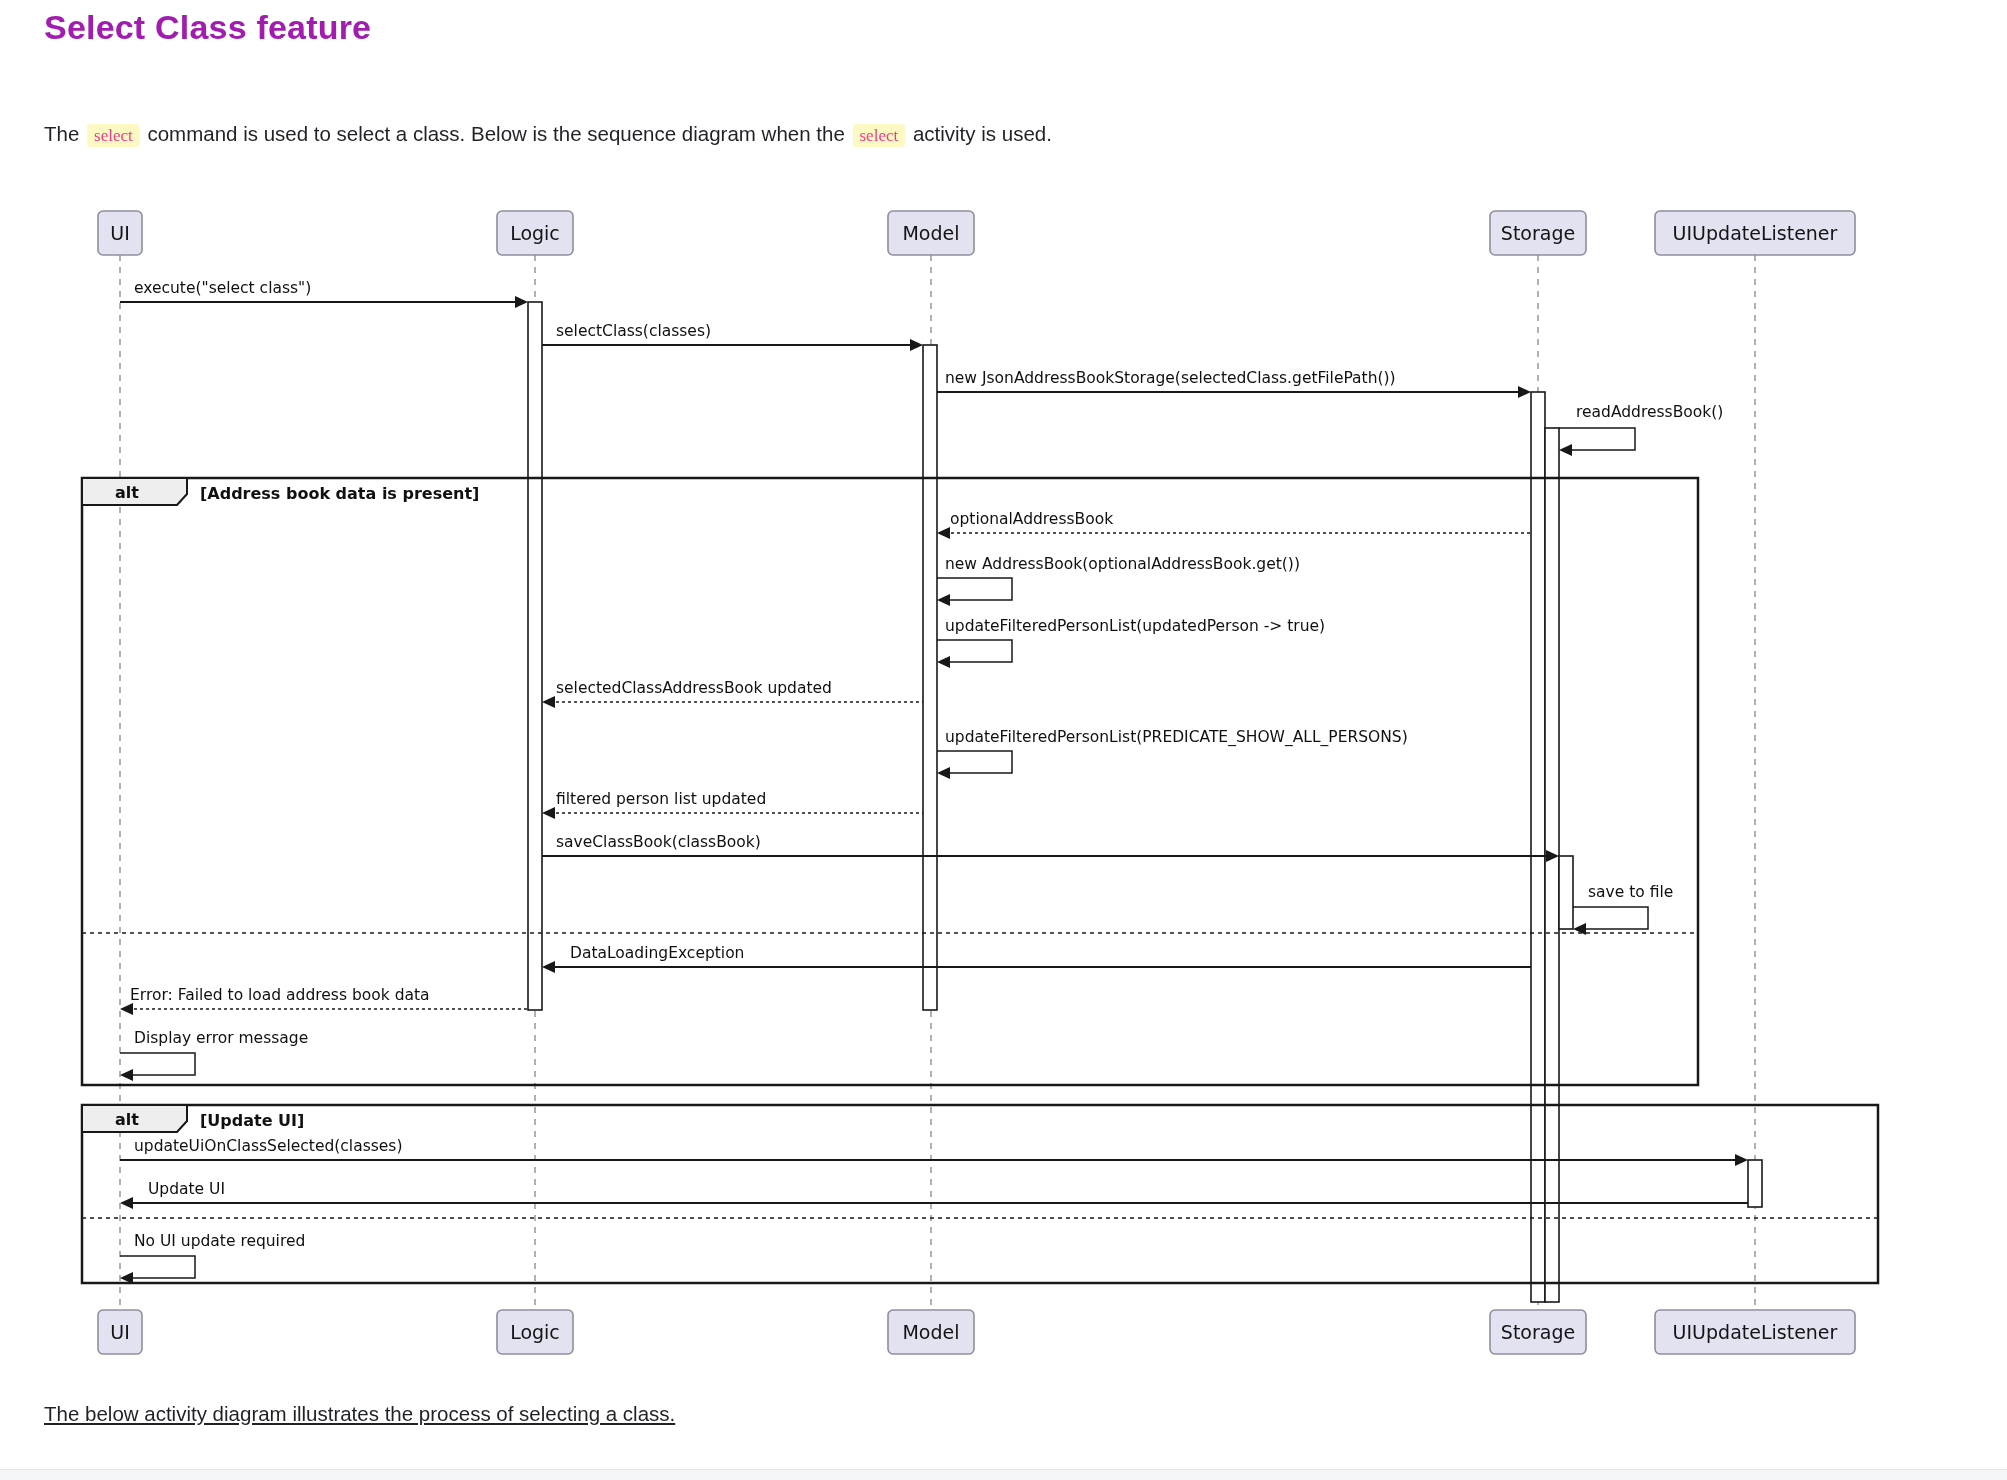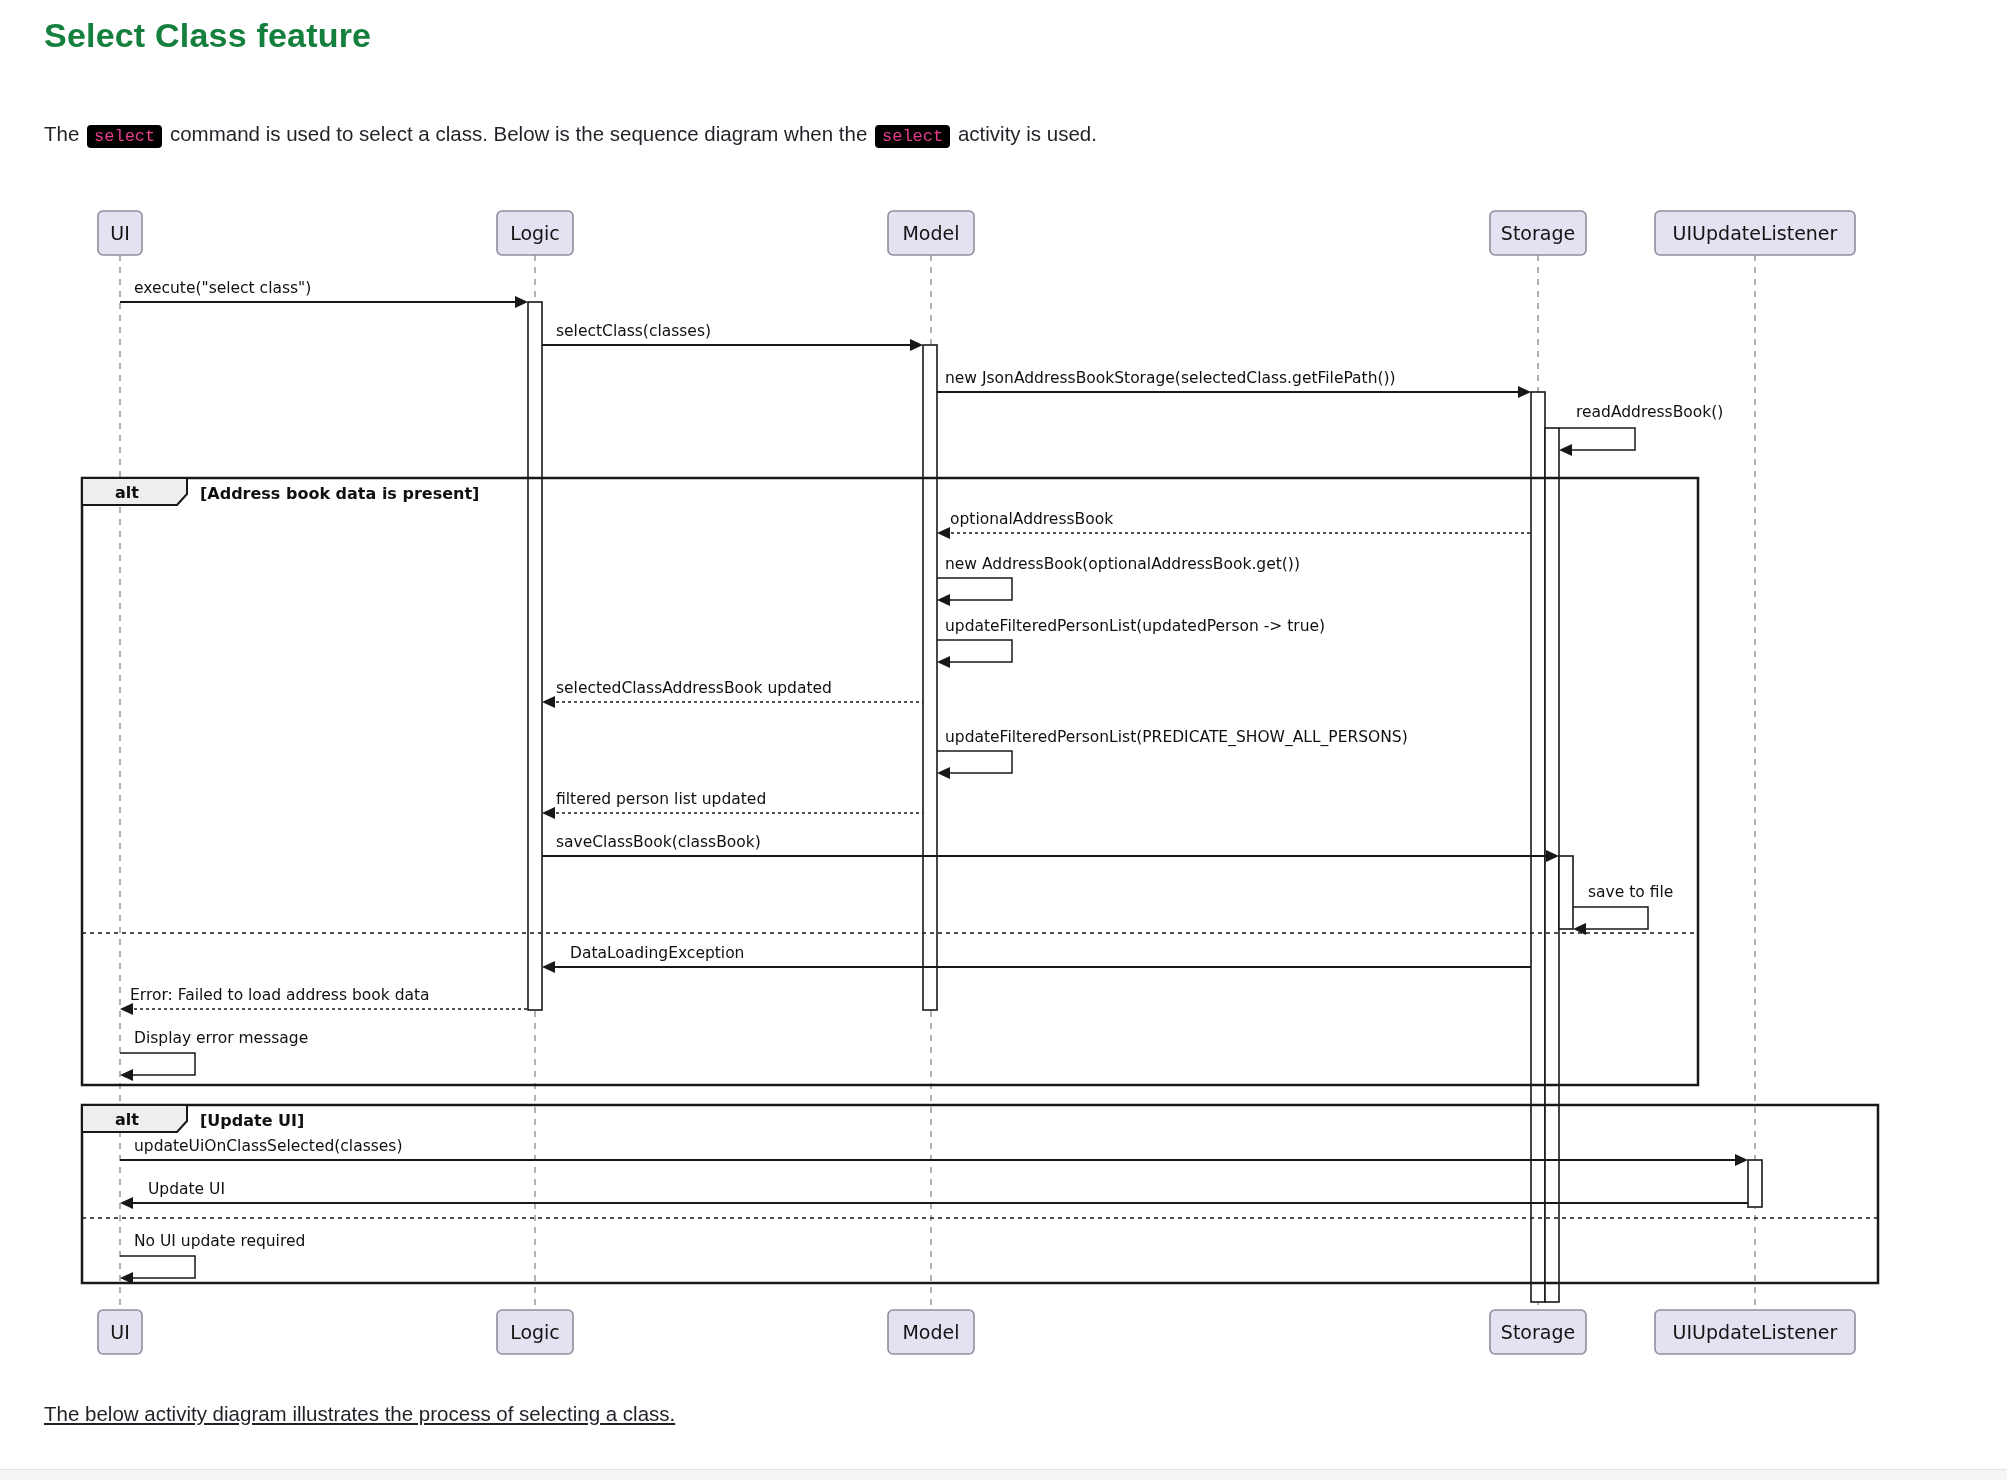--- a/index.html
+++ b/index.html
@@ -1,25 +1,25 @@
 <!DOCTYPE html>
 <html><head>
 <meta charset="utf-8">
 <style>
   html,body{margin:0;padding:0;background:#ffffff;}
   body{width:2007px;height:1480px;position:relative;overflow:hidden;
        font-family:"Liberation Sans",sans-serif;color:#1f2328;}
   .abs{position:absolute;}
-  h1.page-title{left:44px;top:16px;margin:0;font-size:34px;font-weight:700;
-       color:#15803d;letter-spacing:.2px;}
+  h1.page-title{left:44px;top:8px;margin:0;font-size:34px;font-weight:700;
+       color:#a21caf;letter-spacing:.2px;}
   .intro,.outro{left:44px;font-size:20.5px;line-height:1.5;color:#1f2328;}
   .intro{top:98px;}
   .outro{top:1378px;text-decoration:underline;}
-  code.inline-code{font-family:Liberation Mono, monospace;font-size:17px;
-       color:#e83e8c;background:#000000;border-radius:4px;padding:2px 7px;margin:0 2px;}
+  code.inline-code{font-family:Liberation Serif, serif;font-size:17px;
+       color:#e83e8c;background:#fef9c3;border-radius:4px;padding:2px 7px;margin:0 2px;}
   svg#seq{position:absolute;left:0;top:0;}
   .pbox{fill:#e2e2f0;stroke:#8e8e9e;stroke-width:1.6;}
   .ptext{font-family:"DejaVu Sans",sans-serif;font-size:19px;fill:#141414;text-anchor:middle;}
   .lifeline{stroke:#888888;stroke-width:1.3;stroke-dasharray:6 6;fill:none;}
   .bar{fill:#ffffff;stroke:#181818;stroke-width:1.6;}
   .msg{stroke:#181818;stroke-width:2;fill:none;}
   .ret{stroke:#181818;stroke-width:1.5;stroke-dasharray:3 3;fill:none;}
   .loop{stroke:#181818;stroke-width:1.5;fill:none;}
   .head{fill:#181818;stroke:none;}
   .mtext{font-family:"DejaVu Sans",sans-serif;font-size:15.5px;fill:#101010;}

